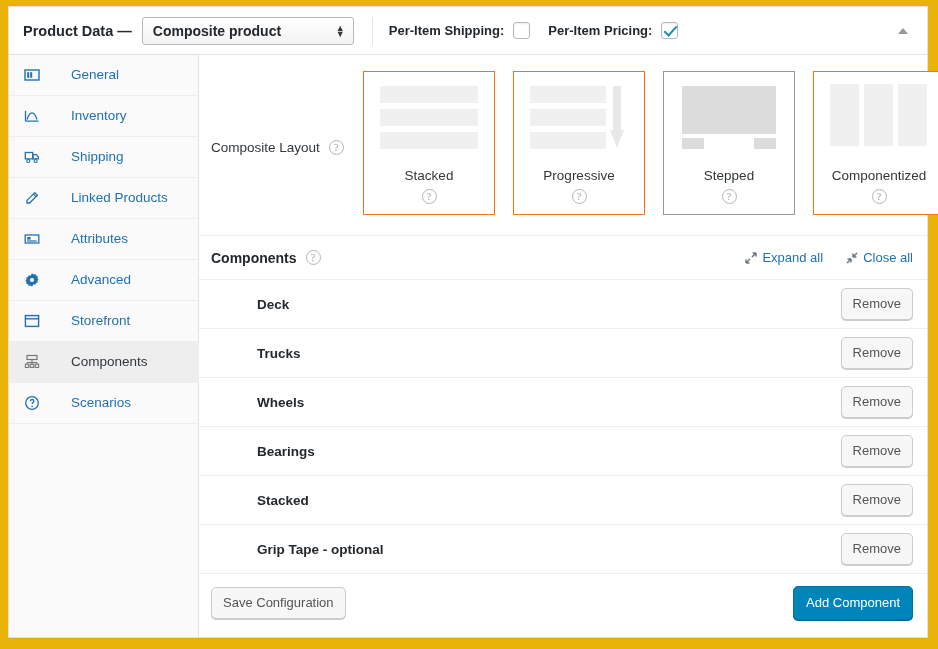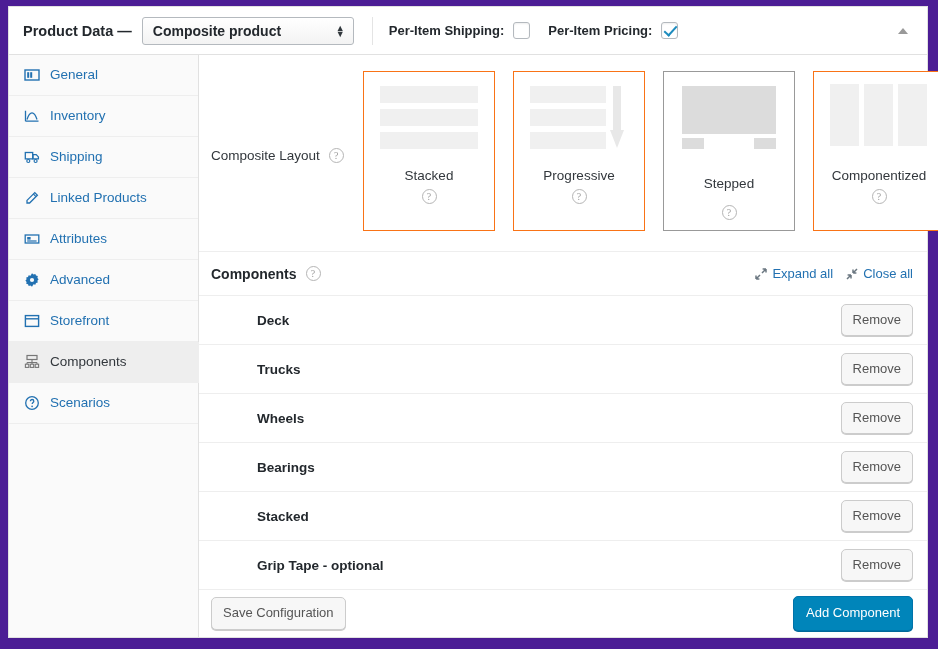--- a/index.html
+++ b/index.html
@@ -7,21 +7,21 @@
     padding: 0;
     background: #f1f1f1;
     font-family: "Liberation Sans", sans-serif;
     -webkit-font-smoothing: antialiased;
   }
   #root {
     width: 938px;
     height: 649px;
     position: relative;
     overflow: hidden;
-    background: #4c1d95;
+    background: #eab308;
   }
   .panel {
     position: absolute;
     left: 8px;
     top: 6px;
     width: 920px;
     height: 632px;
     background: #fff;
     border: 1px solid #e1e1e1;
     box-shadow: 0 1px 1px rgba(0,0,0,.04);
@@ -150,20 +150,21 @@
     height: 41px;
     display: flex;
     align-items: center;
     padding-left: 14px;
     box-sizing: border-box;
     border-bottom: 1px solid #eee;
     color: #2271b1;
     font-size: 13.5px;
     cursor: pointer;
     position: relative;
+    gap: 21px;
   }
   .tab.active {
     background: #eee;
     color: #32373c;
     border-right: 1px solid #eee;
     margin-right: -1px;
   }
   .tab-icon {
     width: 18px;
     height: 18px;
@@ -221,21 +222,21 @@
     width: 132px;
     border: 1px solid #f97316;
     background: #fff;
     padding: 12px 10px 10px;
     box-sizing: border-box;
     display: flex;
     flex-direction: column;
     align-items: center;
     cursor: pointer;
   }
-  .layout-card.selected { border-color: #999; gap: 8px; }
+  .layout-card.selected { border-color: #999; }
   .thumb {
     width: 98px;
     height: 68px;
     position: relative;
     margin-bottom: 16px;
   }
   .bar {
     position: absolute;
     left: 0;
     background: #f0f0f0;
@@ -319,21 +320,21 @@
   .comp-title {
     font-size: 14px;
     font-weight: bold;
     color: #23282d;
   }
   .comp-head .help-icon { margin-left: 9px; }
   .comp-actions {
     margin-left: auto;
     display: flex;
     align-items: center;
-    gap: 13px;
+    gap: 23px;
   }
   .act-link {
     display: flex;
     align-items: center;
     color: #2271b1;
     font-size: 13px;
     cursor: pointer;
     text-decoration: none;
   }
   .act-link .ico { margin-right: 5px; display: flex; }

